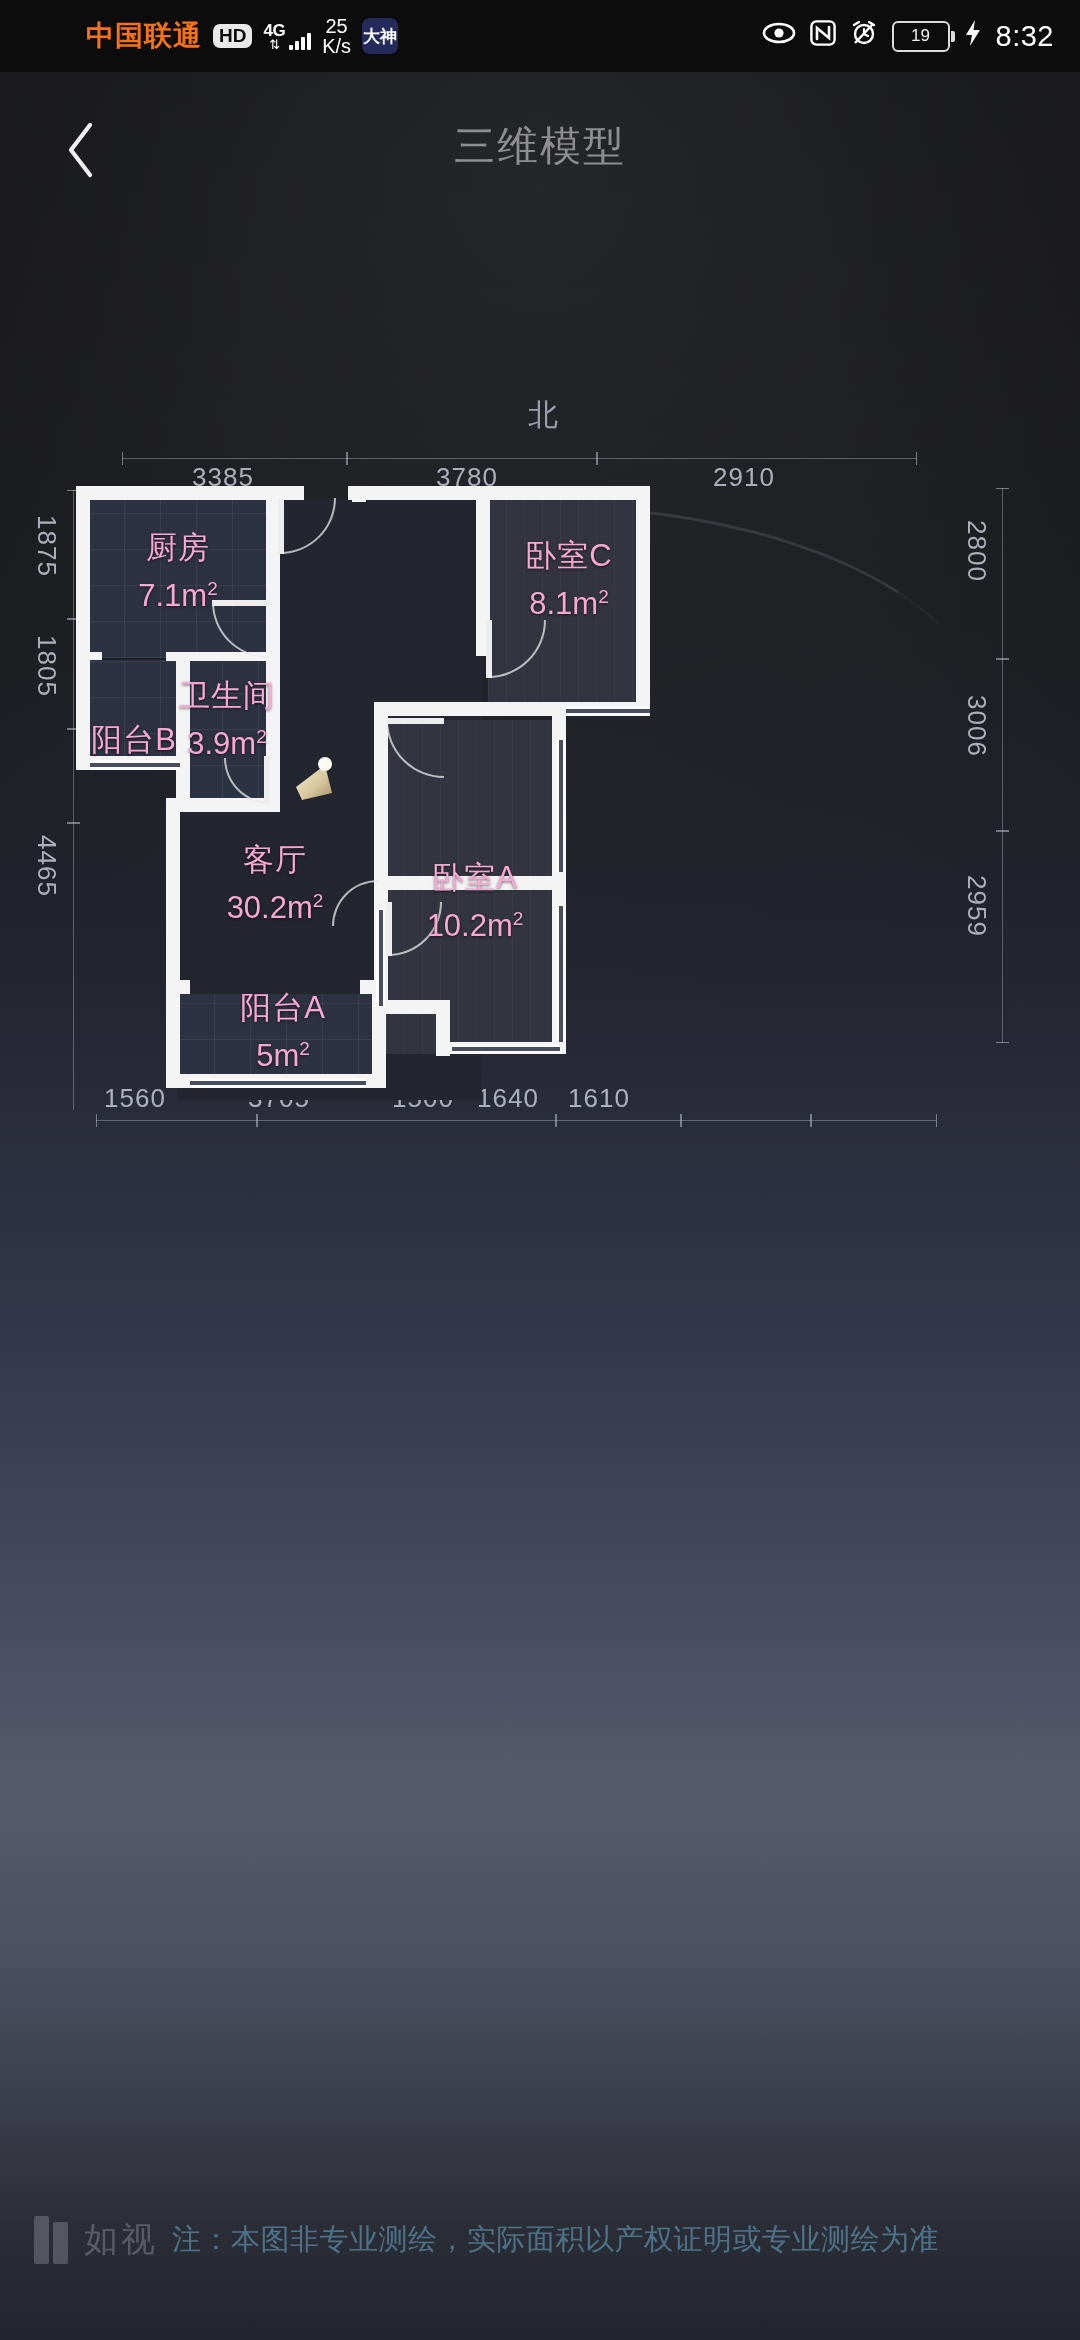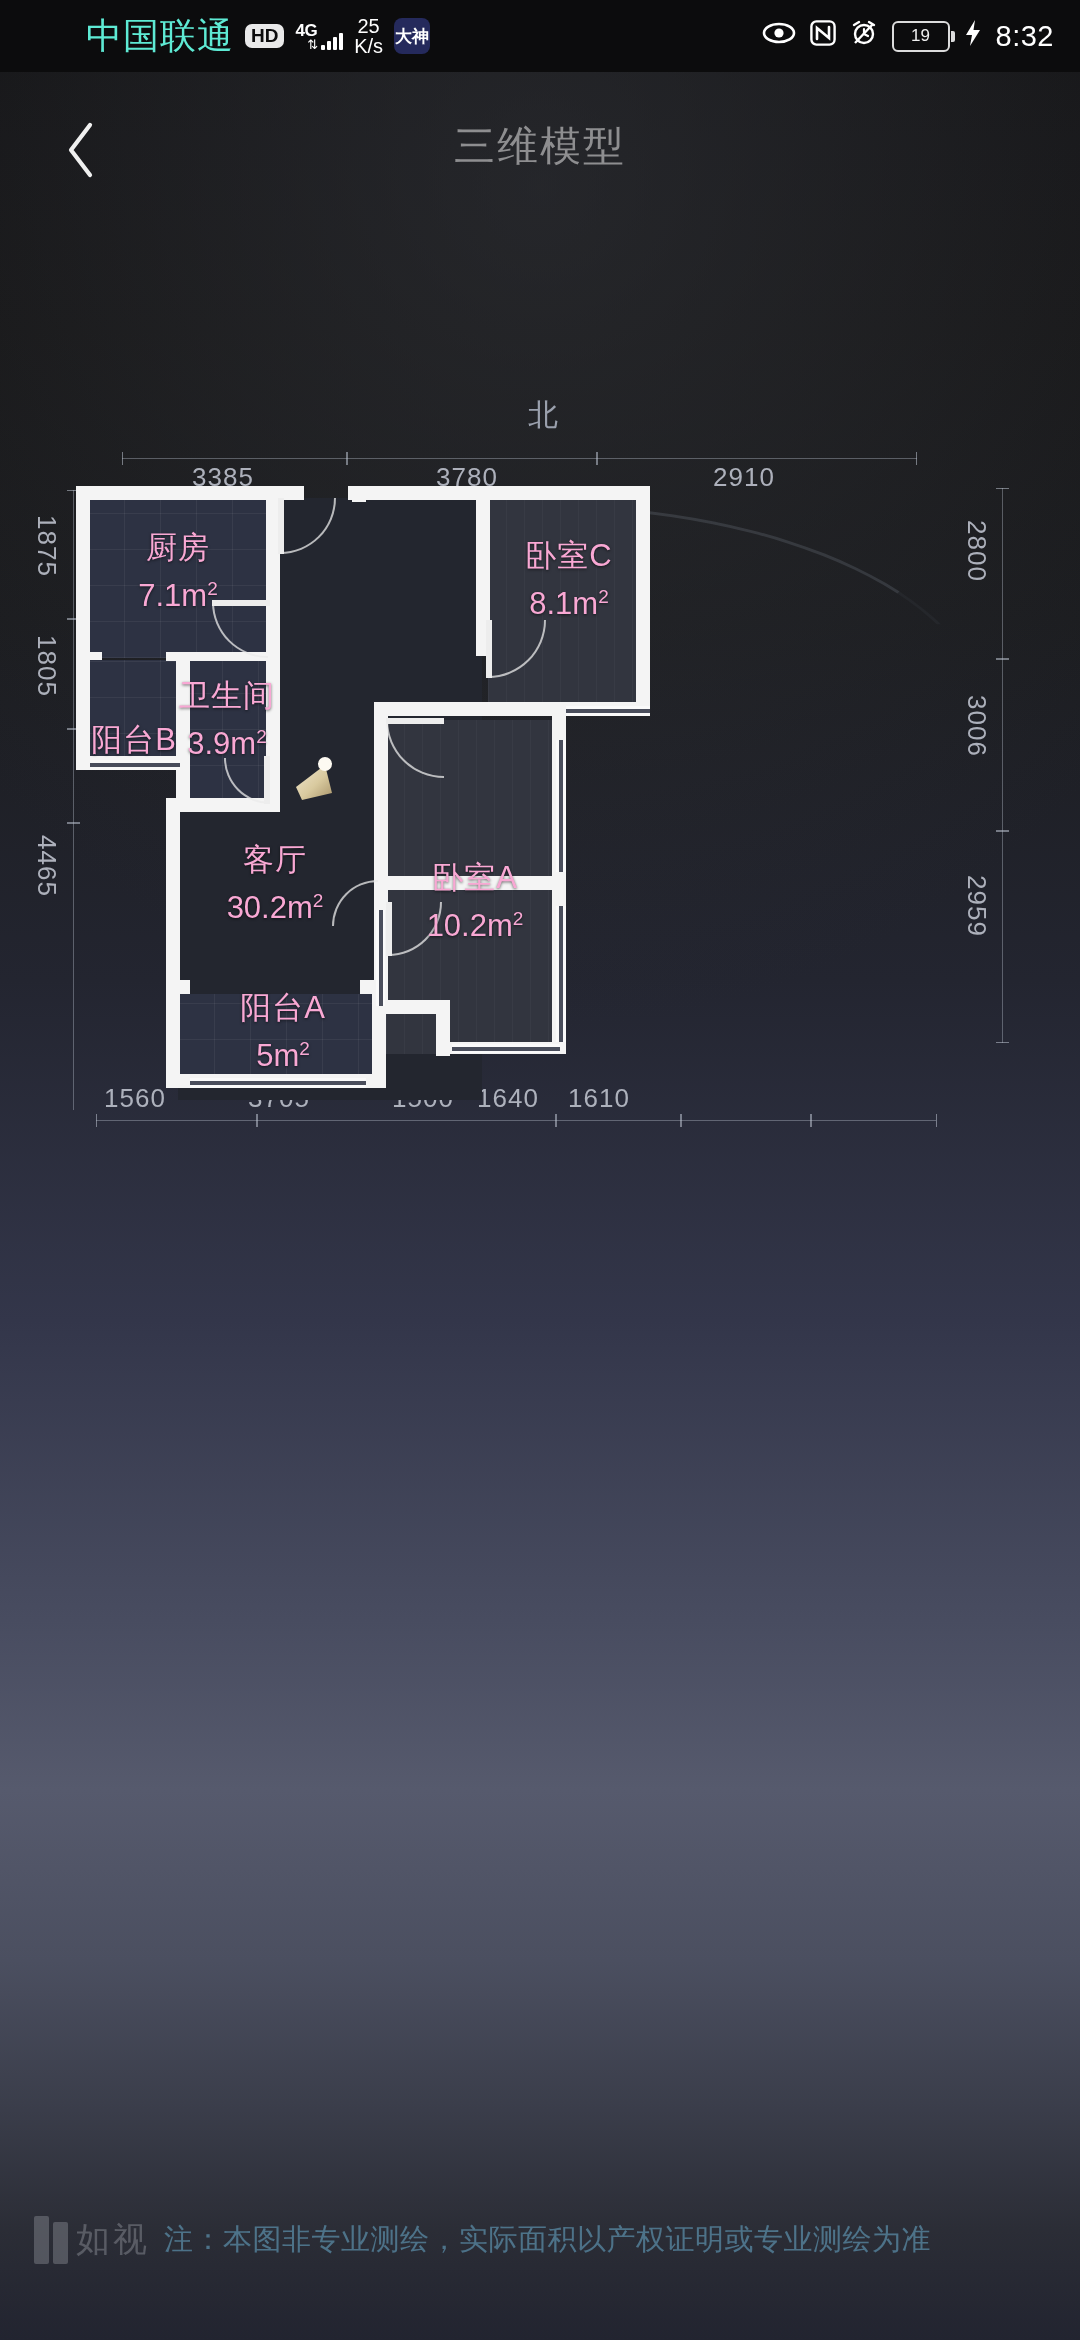--- a/index.html
+++ b/index.html
@@ -31,26 +31,26 @@
   }
 
   
   #statusbar{
     position:absolute;left:0;top:0;width:1080px;height:72px;
     background:#0c0c0d;display:flex;align-items:center;
     padding:0 26px;box-sizing:border-box;font-size:25px;
   }
   #statusbar .sb-left{display:flex;align-items:center;gap:11px;margin-left:60px;}
   #statusbar .sb-right{display:flex;align-items:center;gap:14px;margin-left:auto;}
-  .carrier{font-size:36px;letter-spacing:1px;color:#5eead4;}
+  .carrier{font-size:28px;letter-spacing:1px;color:#f97316;font-weight:bold;}
   .hd-badge{
     background:#e9e9e9;color:#0c0c0d;border-radius:7px;
     font-size:19px;font-weight:bold;padding:1px 6px;line-height:22px;letter-spacing:0;
   }
-  .netgrp{display:flex;flex-direction:column;align-items:flex-end;line-height:1;}
+  .netgrp{display:flex;flex-direction:column;align-items:center;line-height:1;}
   .net-4g{font-size:17px;font-weight:bold;letter-spacing:-.5px;}
   .bars{display:flex;align-items:flex-end;gap:2px;height:18px;}
   .bars i{display:block;width:4px;background:#fff;border-radius:1px;}
   .bars i:nth-child(1){height:5px}.bars i:nth-child(2){height:9px}
   .bars i:nth-child(3){height:13px}.bars i:nth-child(4){height:17px}
   .sigwrap{display:flex;align-items:flex-end;gap:4px;}
   .updown{font-size:13px;line-height:11px;letter-spacing:-1px;}
   .speed{display:flex;flex-direction:column;align-items:center;font-size:20px;line-height:20px;}
   .appbadge{
     width:36px;height:36px;border-radius:8px;background:#252a5c;
@@ -132,21 +132,21 @@
       linear-gradient(180deg,#fafafa 0 3px,#4a4e5c 3px 7px,#fafafa 7px 10px);}
   .window.vert{background:
       linear-gradient(90deg,#fafafa 0 3px,#4a4e5c 3px 7px,#fafafa 7px 10px);}
 
   #viewmarker{position:absolute;width:0;height:0;}
 
   
   #footer{position:absolute;left:0;bottom:60px;width:1080px;height:80px;
           display:flex;align-items:center;padding-left:34px;box-sizing:border-box;gap:14px;
           opacity:.42;}
-  #rushi{display:flex;align-items:center;gap:8px;}
+  #rushi{display:flex;align-items:center;gap:16px;}
   #rushi .mark{display:flex;gap:4px;}
   #rushi .mark i{display:block;width:15px;height:48px;background:#8e9199;border-radius:2px;}
   #rushi .mark i:nth-child(2){height:42px;margin-top:6px;}
   #rushi .rtxt{font-size:34px;color:#9a9da5;letter-spacing:3px;}
   #notetxt{font-size:29px;color:#7dd3fc;letter-spacing:.5px;white-space:nowrap;}
 </style>
 </head>
 <body>
 
 <div id="bg"></div>

